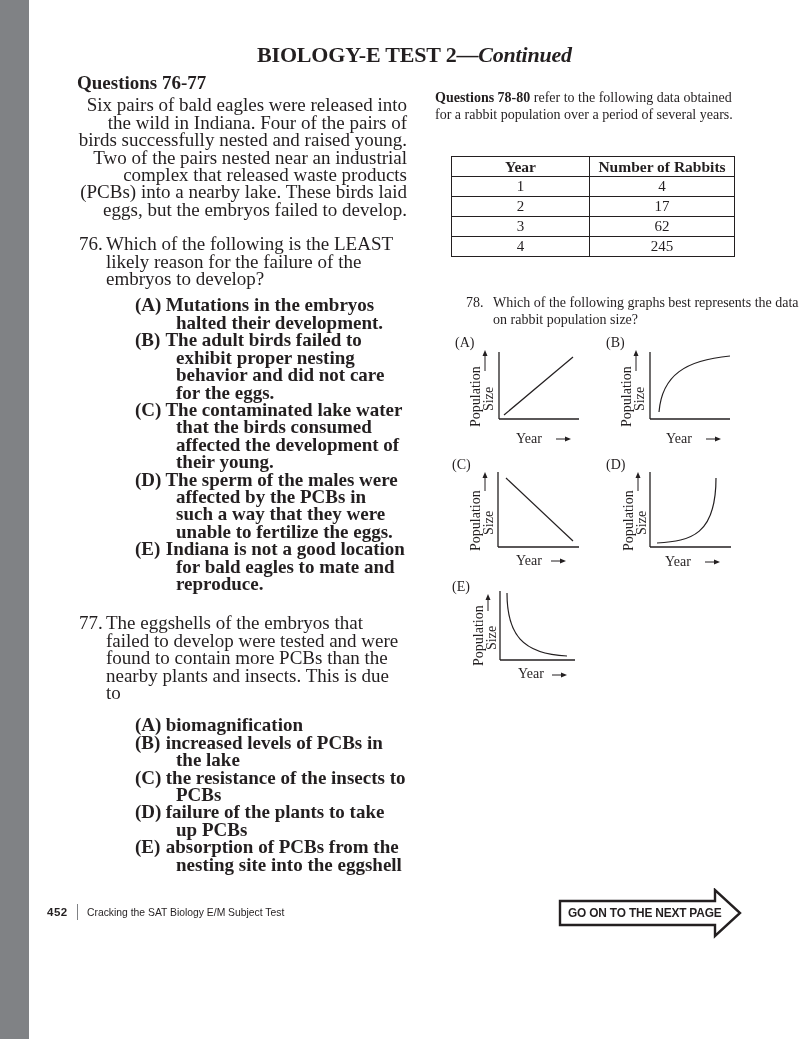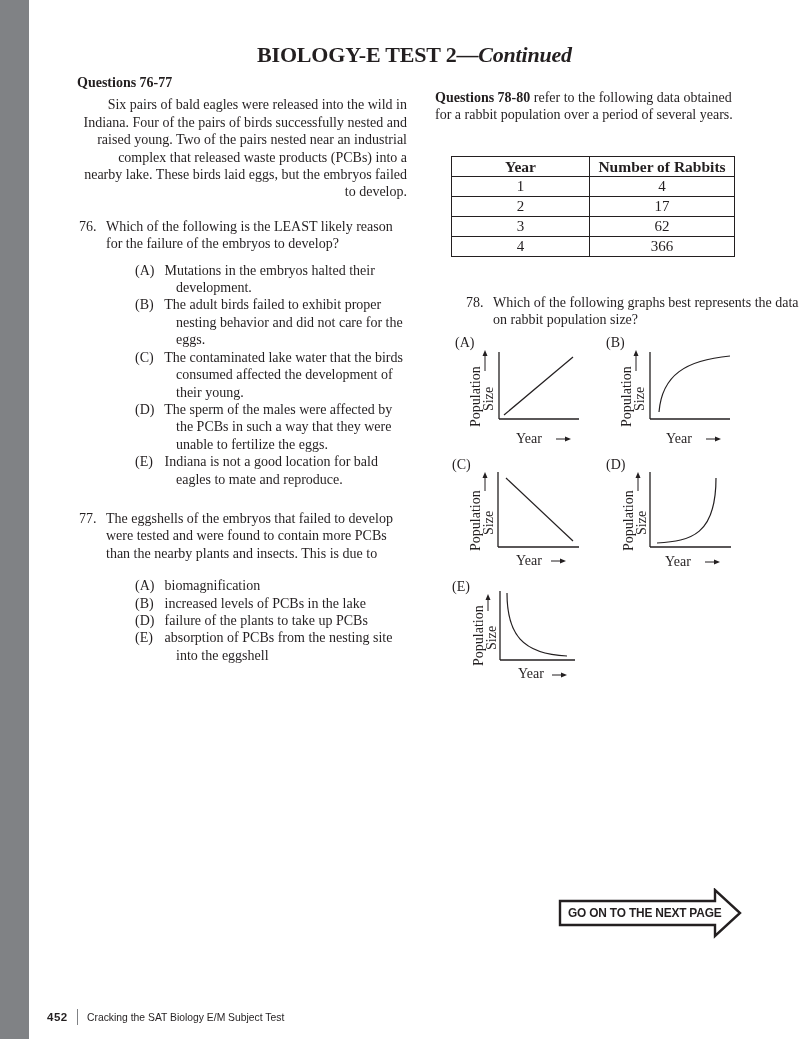--- a/index.html
+++ b/index.html
@@ -1,45 +1,45 @@
 <!DOCTYPE html>
 <html><head>
   <meta charset="utf-8">
   <style>
     html, body { margin: 0; padding: 0; }
     body { width: 800px; height: 1039px; position: relative; background: #ffffff; overflow: hidden; font-family: "Liberation Serif", "DejaVu Serif", serif; color: #231f20; }
     .sideband { position: absolute; left: 0; top: 0; width: 29px; height: 1039px; background: #808285; }
     .title { position: absolute; left: 29px; right: 0; top: 42px; text-align: center; font-size: 22px; font-weight: bold; letter-spacing: -0.2px; }
     .title i { font-style: italic; }
-    .col-left { position: absolute; left: 77px; top: 74px; width: 330px; font-size: 14px; line-height: 17.4px; }
+    .col-left { position: absolute; left: 77px; top: 74px; width: 330px; font-size: 19px; line-height: 17.4px; }
     .col-right { position: absolute; left: 420px; top: 74px; width: 340px; font-size: 14px; line-height: 17.4px; }
     .qhead { font-weight: bold; margin-bottom: 5px; }
     .passage { margin: 0; text-align: right; }
     .question { position: relative; padding-left: 29px; margin-top: 17px; }
     .qnum { position: absolute; left: 2px; top: 0; }
     .choices { margin-top: 9px; }
-    .choice { position: relative; padding-left: 70px; text-indent: -41px; }
+    .choice { position: relative; padding-left: 70px; text-indent: -41px; font-weight: bold; }
     .choice .lbl { display: inline-block; width: 26px; text-indent: 0; }
     .q77 { margin-top: 22px; }
     .q77 .choices { margin-top: 15px; }
     .intro-right { margin: 15px; width: 300px; }
     .intro-right b { font-weight: bold; }
     table.rabbits { position: absolute; left: 31px; top: 82px; border-collapse: collapse; font-size: 15px; }
     table.rabbits th, table.rabbits td { border: 1.3px solid #231f20; height: 19px; padding: 0; text-align: center; font-weight: normal; }
     table.rabbits th { font-weight: bold; font-size: 15.5px; }
     table.rabbits .c1 { width: 137px; }
     table.rabbits .c2 { width: 144px; }
     .q78 { position: absolute; left: 0; top: 220px; width: 340px; padding-left: 30px; box-sizing: border-box; margin-left: 43px; }
     .q78 .qnum { left: 3px; }
     .graph { position: absolute; width: 150px; height: 120px; }
     .graph svg { position: absolute; left: 0; top: 0; }
     .glabel { position: absolute; left: 0; top: 0; font-size: 14px; }
     .next { position: absolute; left: 558px; top: 888px; }
     .next-text { position: absolute; left: 10px; top: 17px; font-family: "Liberation Sans", "DejaVu Sans", sans-serif; font-weight: bold; font-size: 13.5px; letter-spacing: -0.2px; transform: scaleX(0.88); transform-origin: left center; white-space: nowrap; }
-    .footer { position: absolute; left: 47px; top: 1009px; font-family: "Liberation Sans", "DejaVu Sans", sans-serif; font-size: 11.5px; color: #231f20; display: flex; align-items: center; }
+    .footer { position: absolute; left: 47px; top: 904px; font-family: "Liberation Sans", "DejaVu Sans", sans-serif; font-size: 11.5px; color: #231f20; display: flex; align-items: center; }
     .footer .pg { font-weight: bold; letter-spacing: 0.5px; }
     .footer .sep { display: inline-block; width: 1px; height: 16px; background: #808285; margin: 0 9px 0 9px; }
     .footer .book { transform: scaleX(0.9); transform-origin: left center; white-space: nowrap; }
   </style>
 </head>
 <body>
 
 <div class="sideband"></div>
 
 <div class="title">
@@ -61,20 +61,21 @@
       <div class="choice"><span class="lbl">(E)</span> <span>Indiana is not a good location for bald eagles to mate and reproduce.</span></div>
     </div>
   </div>
 
   <div class="question q77">
     <span class="qnum">77.</span>
     <div>The eggshells of the embryos that failed to develop were tested and were found to contain more PCBs than the nearby plants and insects. This is due to</div>
     <div class="choices">
       <div class="choice"><span class="lbl">(A)</span> <span>biomagnification</span></div>
       <div class="choice"><span class="lbl">(B)</span> <span>increased levels of PCBs in the lake</span></div>
+      <div class="choice"><span class="lbl">(C)</span> <span>the resistance of the insects to PCBs</span></div>
       <div class="choice"><span class="lbl">(D)</span> <span>failure of the plants to take up PCBs</span></div>
       <div class="choice"><span class="lbl">(E)</span> <span>absorption of PCBs from the nesting site into the eggshell</span></div>
     </div>
   </div>
 </div>
 
 <div class="col-right">
   <p class="intro-right"><b>Questions 78-80</b><span> refer to the following data obtained for a rabbit population over a period of several years.</span></p>
 
   <table class="rabbits">
@@ -92,21 +93,21 @@
       <tr>
           <td>2</td>
           <td>17</td>
         </tr>
       <tr>
           <td>3</td>
           <td>62</td>
         </tr>
       <tr>
           <td>4</td>
-          <td>366</td>
+          <td>245</td>
         </tr>
     </tbody>
   </table>
 
   <div class="q78">
     <span class="qnum">78.</span>
     <div>Which of the following graphs best represents the data on rabbit population size?</div>
   </div>
 </div>
 

